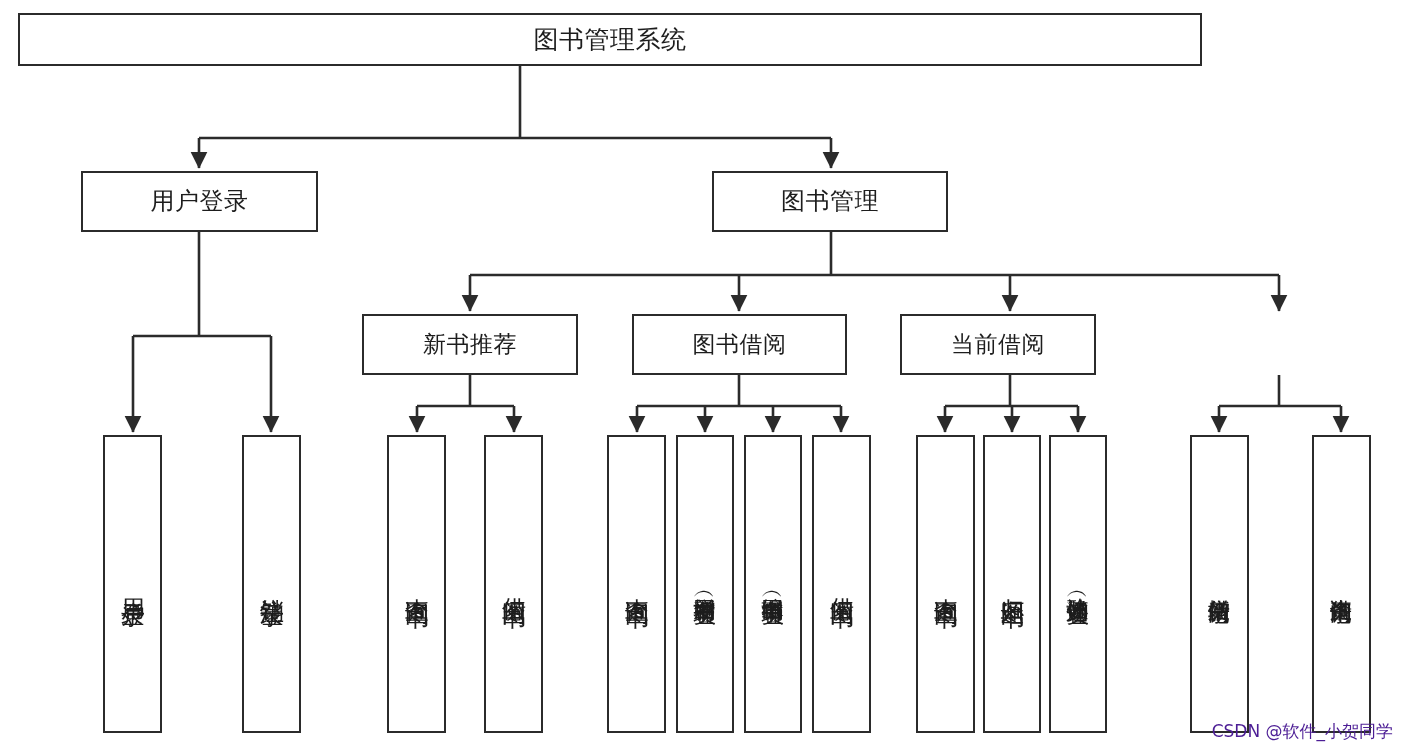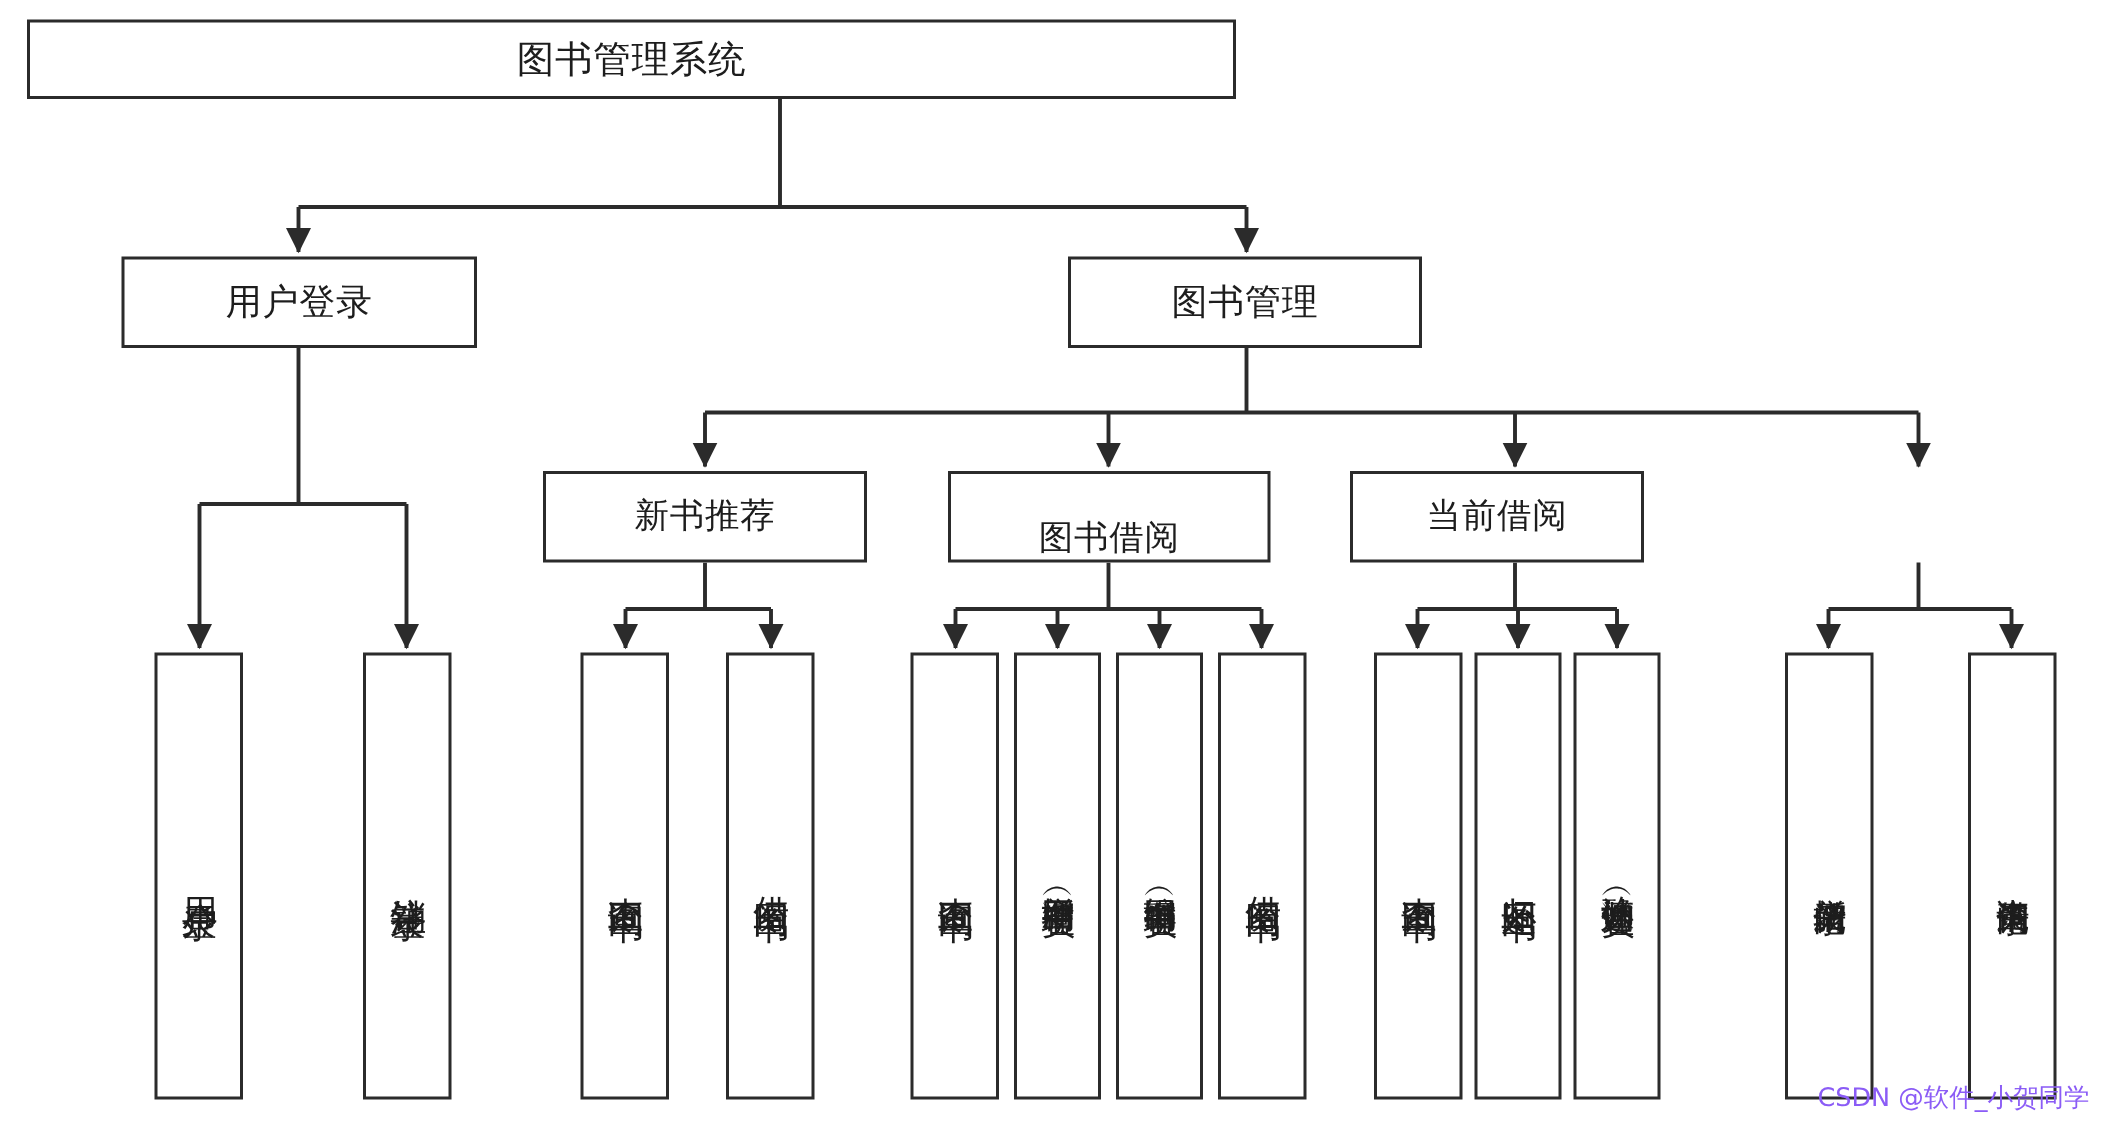--- a/index.html
+++ b/index.html
@@ -66,21 +66,21 @@
   }
   .node-leaf.narrow .label {
     font-size: 22px;
     letter-spacing: 1px;
   }
   #watermark {
     position: absolute;
     right: 12px;
     bottom: 4px;
     font-size: 17px;
-    color: #8b5cf6;
+    color: #4c1d95;
     z-index: 5;
     white-space: nowrap;
     font-family: "DejaVu Sans", "Liberation Sans", sans-serif;
   }
 </style>
 </head>
 <body>
 
 <div id="diagram-root">
 
@@ -127,35 +127,35 @@
       <path d="M 1012 406 L 1012 432" marker-end="url(#arrow)"></path>
       <path d="M 1078 406 L 1078 432" marker-end="url(#arrow)"></path>
 
       <path d="M 1279 375 L 1279 406"></path>
       <path d="M 1219 406 L 1341 406"></path>
       <path d="M 1219 406 L 1219 432" marker-end="url(#arrow)"></path>
       <path d="M 1341 406 L 1341 432" marker-end="url(#arrow)"></path>
     </g>
   </svg>
 
-  <div class="node node-root" style="left:18px; top:13px; width:806px; height:53px;">
+  <div class="node node-root" style="left:18px; top:13px; width:1184px; height:53px;">
     <span class="label">图书管理系统</span>
   </div>
 
   <div class="node node-l2" style="left:81px; top:171px; width:237px; height:61px;">
     <span class="label">用户登录</span>
   </div>
   <div class="node node-l2" style="left:712px; top:171px; width:236px; height:61px;">
     <span class="label">图书管理</span>
   </div>
 
   <div class="node node-l3" style="left:362px; top:314px; width:216px; height:61px;">
     <span class="label">新书推荐</span>
   </div>
-  <div class="node node-l3" style="left:632px; top:314px; width:215px; height:61px;align-items:flex-end;">
+  <div class="node node-l3" style="left:632px; top:314px; width:215px; height:61px;">
     <span class="label">图书借阅</span>
   </div>
   <div class="node node-l3" style="left:900px; top:314px; width:196px; height:61px;">
     <span class="label">当前借阅</span>
   </div>
 
   <div class="node node-leaf" style="left:103px; top:435px; width:59px; height:298px;">
     <span class="label">用户登录</span>
   </div>
   <div class="node node-leaf" style="left:242px; top:435px; width:59px; height:298px;">

